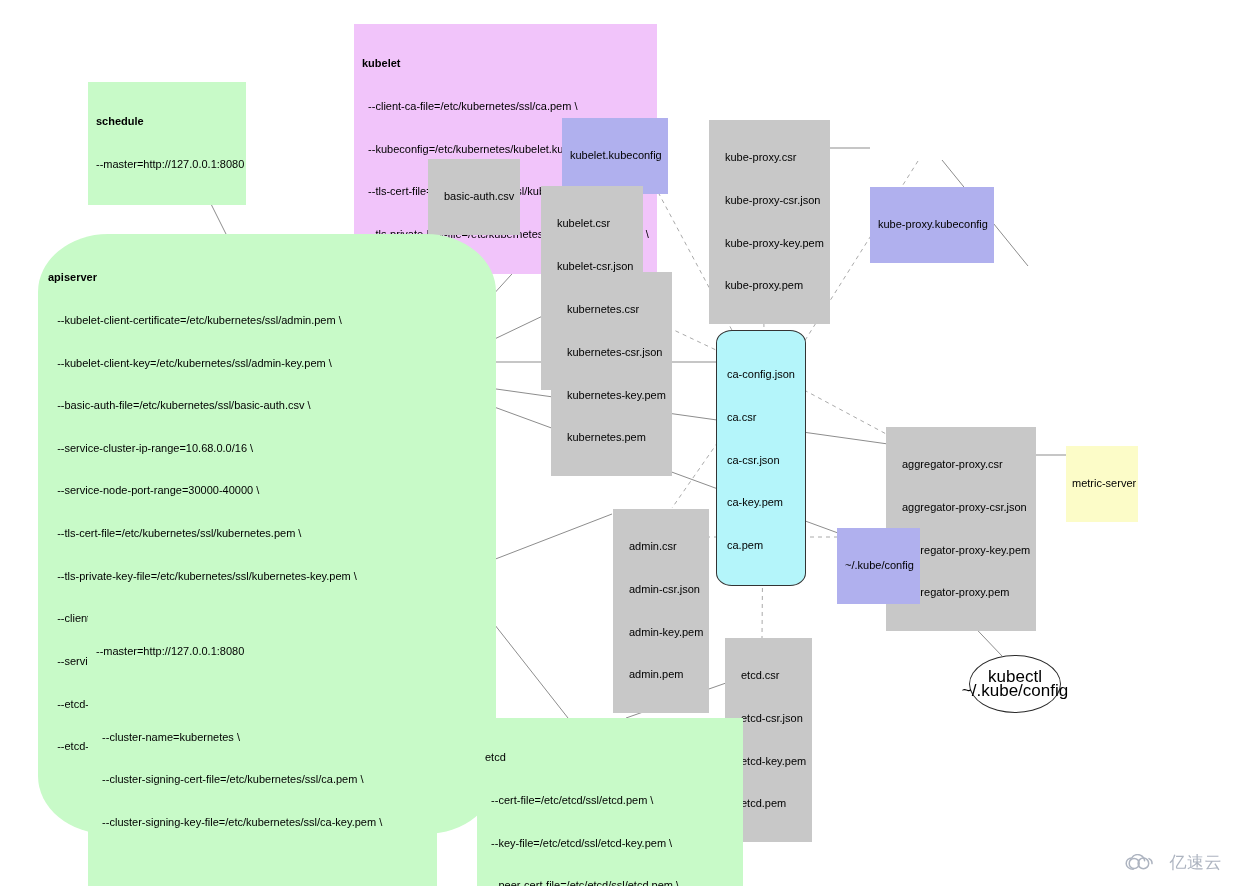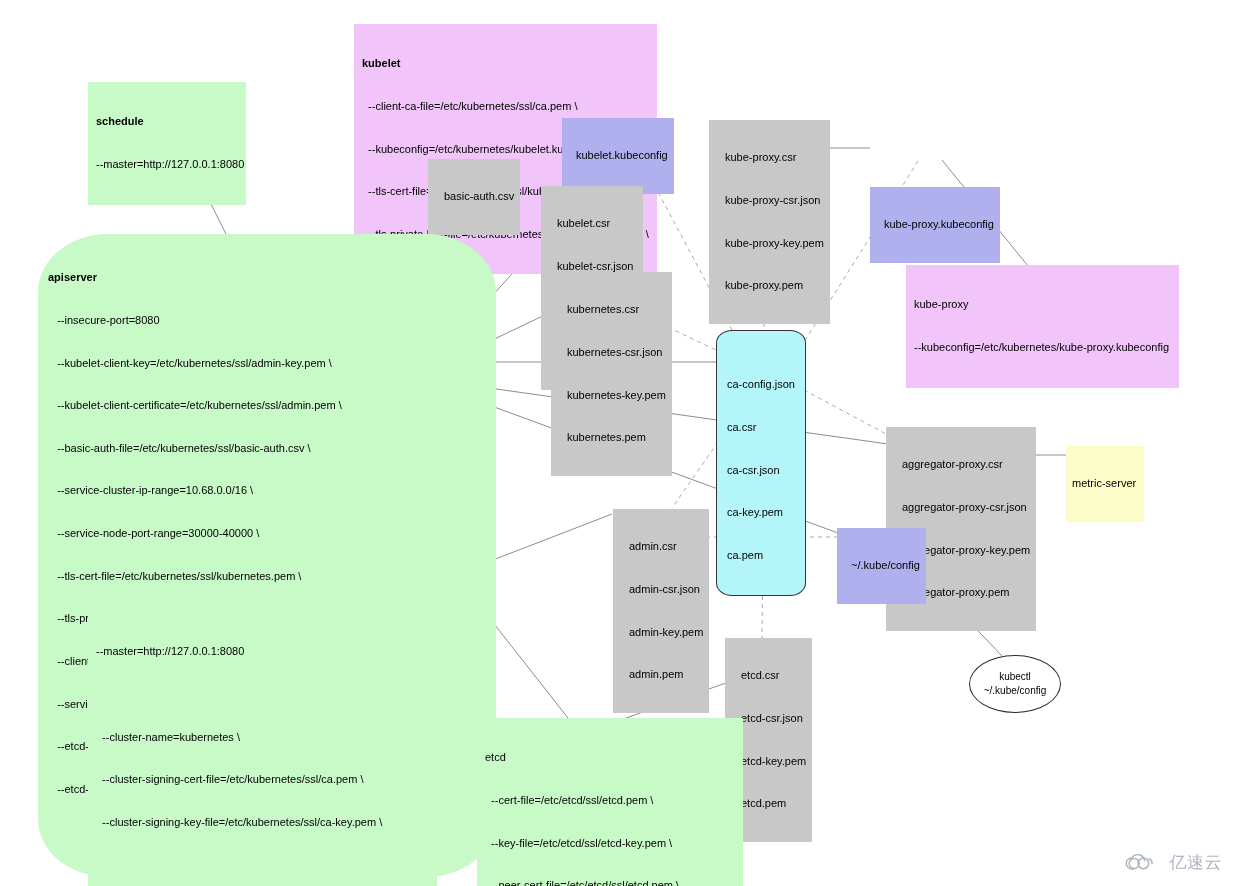--- a/index.html
+++ b/index.html
@@ -50,31 +50,31 @@
   .n-pink {
     background: #f1c4fa;
     padding: 4px 6px 5px 8px;
   }
   .n-gray {
     background: #c8c8c8;
     padding: 2px 6px 3px 16px;
   }
   .n-blue {
     background: #b0b0ee;
-    padding: 2px 6px 3px 14px;
+    padding: 2px 6px 3px 8px;
   }
   .n-yellow {
     background: #fcfcc8;
-    padding: 2px 8px 3px 6px;
+    padding: 2px 2px 3px 6px;
   }
   .n-cyan {
     background: #b4f5fa;
     border: 1px solid #333333;
     border-radius: 16px / 13px;
-    padding: 18px 10px 5px 10px;
+    padding: 8px 10px 5px 10px;
   }
   .n-ellipse {
     background: #ffffff;
     border: 1px solid #2b2b2b;
     border-radius: 50%;
     text-align: center;
     padding: 0;
     display: flex;
     flex-direction: column;
     align-items: center;
@@ -191,23 +191,22 @@
 
   <div class="node n-gray" style="left:541px; top:186px;">
     <div>kubelet.csr</div>
     <div>kubelet-csr.json</div>
     <div>kubelet-key.pem</div>
     <div>kubelet.pem</div>
   </div>
 
   <div class="node n-green-round" style="left:38px; top:234px; width:458px;">
     <div class="title">apiserver</div>
-    <div>   --insecure-port=8080</div>
+    <div>   --kubelet-client-certificate=/etc/kubernetes/ssl/admin.pem \</div>
     <div>   --kubelet-client-key=/etc/kubernetes/ssl/admin-key.pem \</div>
-    <div>   --kubelet-client-certificate=/etc/kubernetes/ssl/admin.pem \</div>
     <div>   --basic-auth-file=/etc/kubernetes/ssl/basic-auth.csv \</div>
     <div>   --service-cluster-ip-range=10.68.0.0/16 \</div>
     <div>   --service-node-port-range=30000-40000 \</div>
     <div>   --tls-cert-file=/etc/kubernetes/ssl/kubernetes.pem \</div>
     <div>   --tls-private-key-file=/etc/kubernetes/ssl/kubernetes-key.pem \</div>
     <div>   --client-ca-file=/etc/kubernetes/ssl/ca.pem \</div>
     <div>   --service-account-key-file=/etc/kubernetes/ssl/ca-key.pem \</div>
     <div>   --etcd-cafile=/etc/kubernetes/ssl/ca.pem \</div>
     <div>   --etcd-certfile=/etc/kubernetes/ssl/kubernetes.pem \</div>
     
@@ -215,24 +214,20 @@
     
   </div>
 
   <div class="node n-gray" style="left:551px; top:272px;">
     <div>kubernetes.csr</div>
     <div>kubernetes-csr.json</div>
     <div>kubernetes-key.pem</div>
     <div>kubernetes.pem</div>
   </div>
 
-  <div class="node n-pink" style="left:906px; top:265px; width:273px;">
-    <div>kube-proxy</div>
-    <div>--kubeconfig=/etc/kubernetes/kube-proxy.kubeconfig</div>
-  </div>
 
   <div class="node n-cyan" style="left:716px; top:330px; width:90px;">
     <div>ca-config.json</div>
     <div>ca.csr</div>
     <div>ca-csr.json</div>
     <div>ca-key.pem</div>
     <div>ca.pem</div>
   </div>
 
   <div class="node n-gray" style="left:886px; top:427px;">
@@ -267,21 +262,21 @@
     
   </div>
 
   <div class="node n-gray" style="left:725px; top:638px;">
     <div>etcd.csr</div>
     <div>etcd-csr.json</div>
     <div>etcd-key.pem</div>
     <div>etcd.pem</div>
   </div>
 
-  <div class="node n-ellipse" style="left:969px; top:655px; width:92px; height:58px; font-size:10px;">
+  <div class="node n-ellipse" style="left:969px; top:655px; width:92px; height:58px; font-size:17px;">
     <div>kubectl</div>
     <div>~/.kube/config</div>
   </div>
 
   <div class="node n-green" style="left:477px; top:718px; width:266px;">
     <div>etcd</div>
     <div>  --cert-file=/etc/etcd/ssl/etcd.pem \</div>
     <div>  --key-file=/etc/etcd/ssl/etcd-key.pem \</div>
     <div>  --peer-cert-file=/etc/etcd/ssl/etcd.pem \</div>
     

